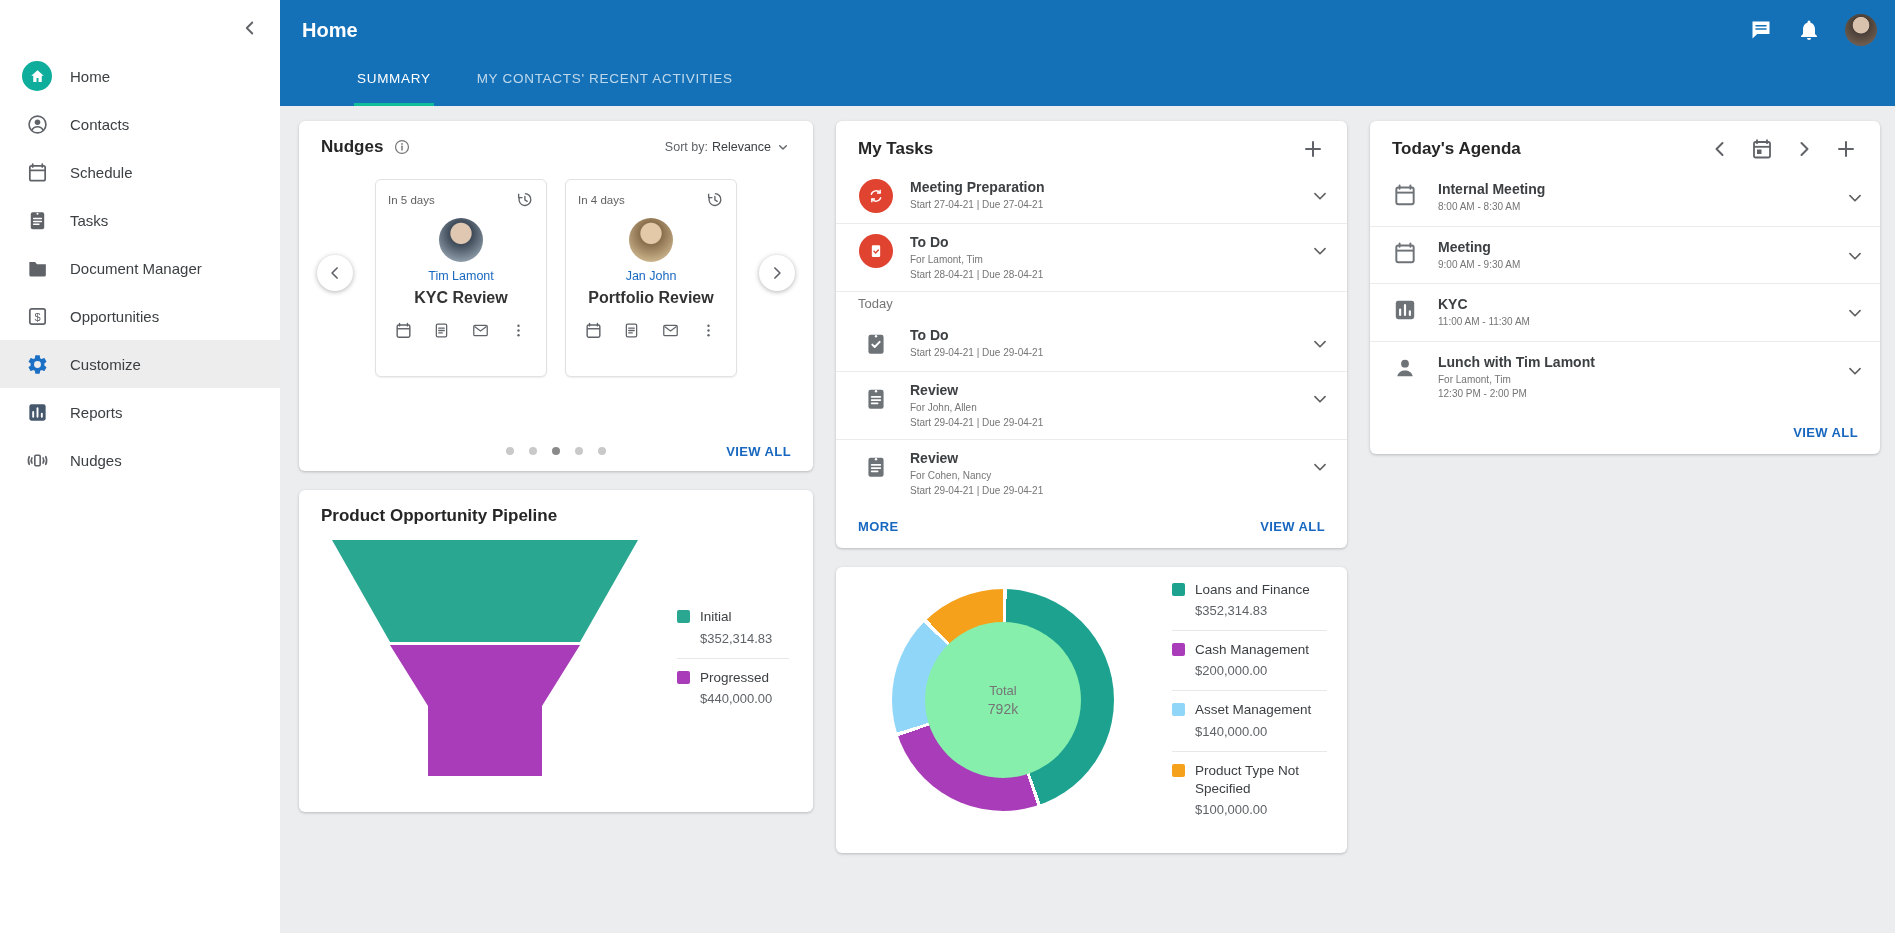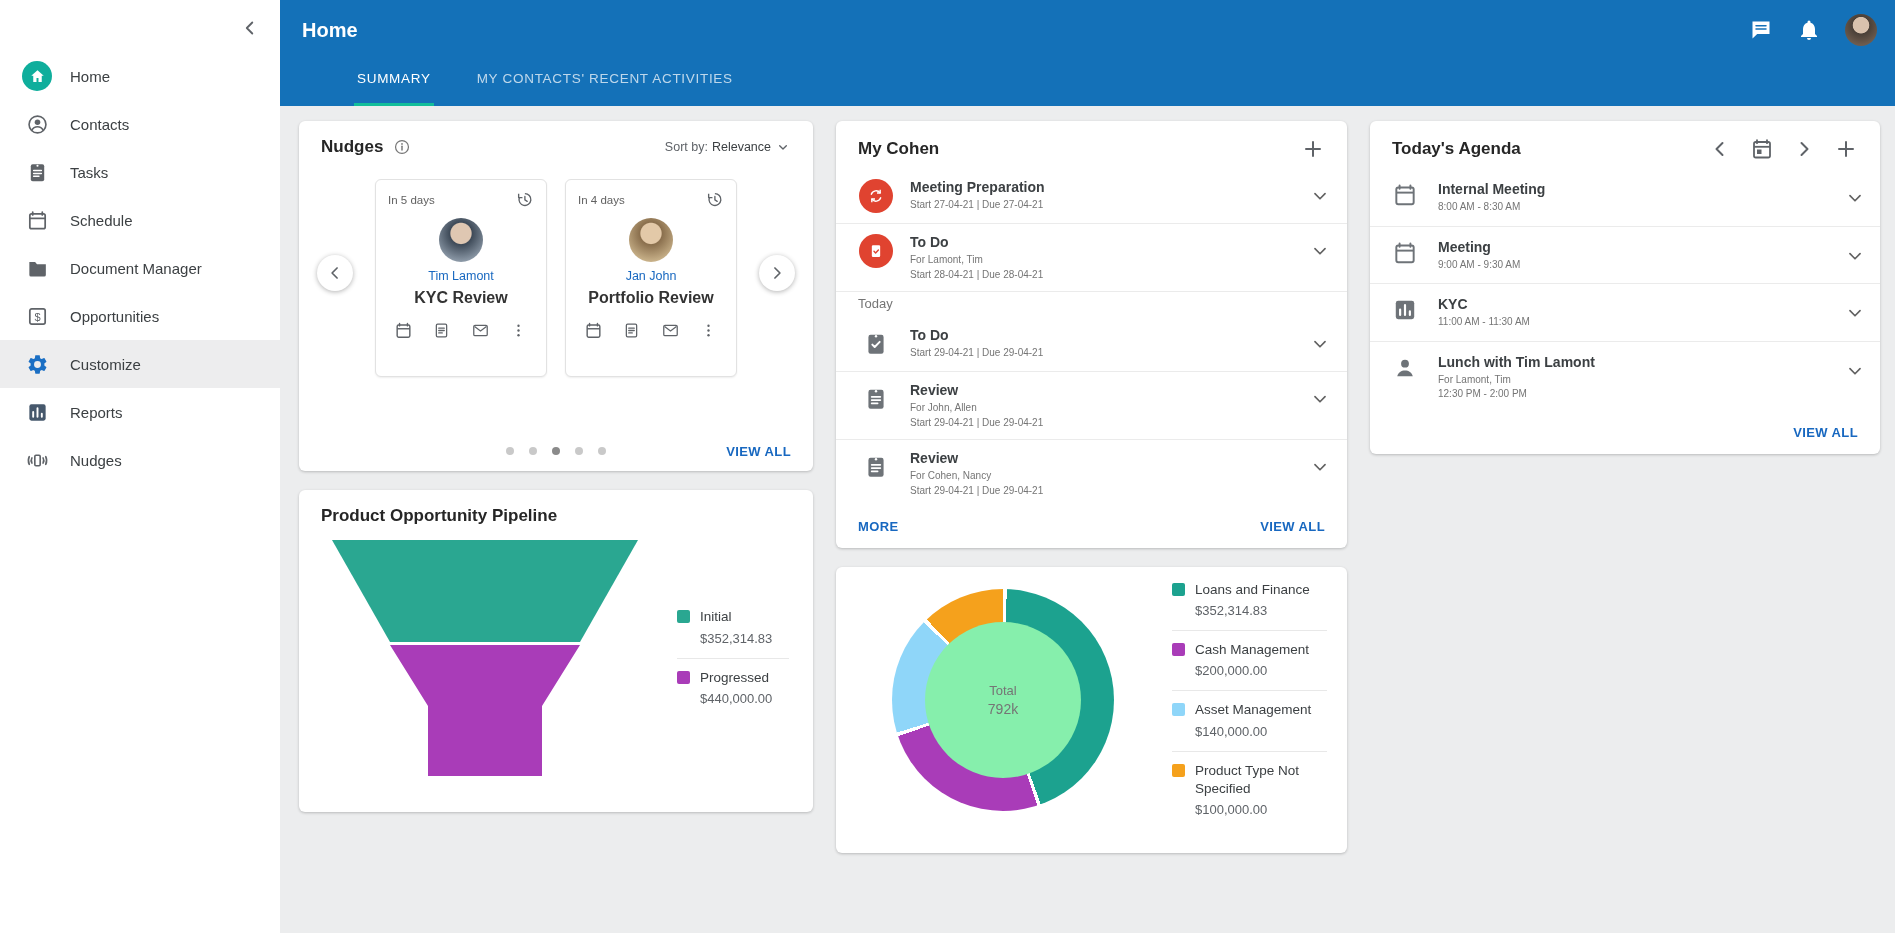--- a/index.html
+++ b/index.html
@@ -152,37 +152,37 @@
               <circle cx="12" cy="9.6" r="2.9" fill="currentColor"></circle>
               <path d="M6 18.3c1.3-2.6 3.5-3.9 6-3.9s4.7 1.3 6 3.9" fill="none" stroke="currentColor" stroke-width="1.7"></path>
             </svg>
         </span>
         <span>Contacts</span>
       </div>
 
       <div class="nav-item">
         <span class="nav-ic">
           <svg viewBox="0 0 24 24">
+              <path d="M7 3.2v3M17 3.2v3" stroke="currentColor" stroke-width="1.8" stroke-linecap="round"></path>
+              <rect x="4" y="5" width="16" height="15.5" rx="1.8" fill="none" stroke="currentColor" stroke-width="1.8"></rect>
+              <path d="M4 9.8h16" stroke="currentColor" stroke-width="1.8"></path>
+            </svg>
+        </span>
+        <span>Schedule</span>
+      </div>
+
+      <div class="nav-item">
+        <span class="nav-ic">
+          <svg viewBox="0 0 24 24">
               <rect x="5" y="3.5" width="14" height="17.5" rx="2" fill="currentColor"></rect>
               <circle cx="12" cy="4.9" r="1.1" fill="#fff"></circle>
               <path d="M8 10h8M8 13h8M8 16h5.5" stroke="#fff" stroke-width="1.6" stroke-linecap="round"></path>
             </svg>
         </span>
         <span>Tasks</span>
-      </div>
-
-      <div class="nav-item">
-        <span class="nav-ic">
-          <svg viewBox="0 0 24 24">
-              <path d="M7 3.2v3M17 3.2v3" stroke="currentColor" stroke-width="1.8" stroke-linecap="round"></path>
-              <rect x="4" y="5" width="16" height="15.5" rx="1.8" fill="none" stroke="currentColor" stroke-width="1.8"></rect>
-              <path d="M4 9.8h16" stroke="currentColor" stroke-width="1.8"></path>
-            </svg>
-        </span>
-        <span>Schedule</span>
       </div>
 
       <div class="nav-item">
         <span class="nav-ic">
           <svg viewBox="0 0 24 24">
               <path d="M3.5 5.2h6l2 2.3h9.2v11.2a1.7 1.7 0 0 1-1.7 1.7H5.2a1.7 1.7 0 0 1-1.7-1.7z" fill="currentColor"></path>
             </svg>
         </span>
         <span>Document Manager</span>
       </div>
@@ -403,21 +403,21 @@
             </div>
           </div>
         </section>
 
       </div>
 
       <div class="col col2">
 
         <section class="card">
           <div class="card-head">
-            <h2 class="card-title">My Cohen</h2>
+            <h2 class="card-title">My Tasks</h2>
             <span class="spacer"></span>
             <span class="ghost-ic">
               <svg viewBox="0 0 24 24">
                   <path d="M12 5v14M5 12h14" fill="none" stroke="currentColor" stroke-width="2" stroke-linecap="round"></path>
                 </svg>
             </span>
           </div>
 
 
           <div class="task-row">

